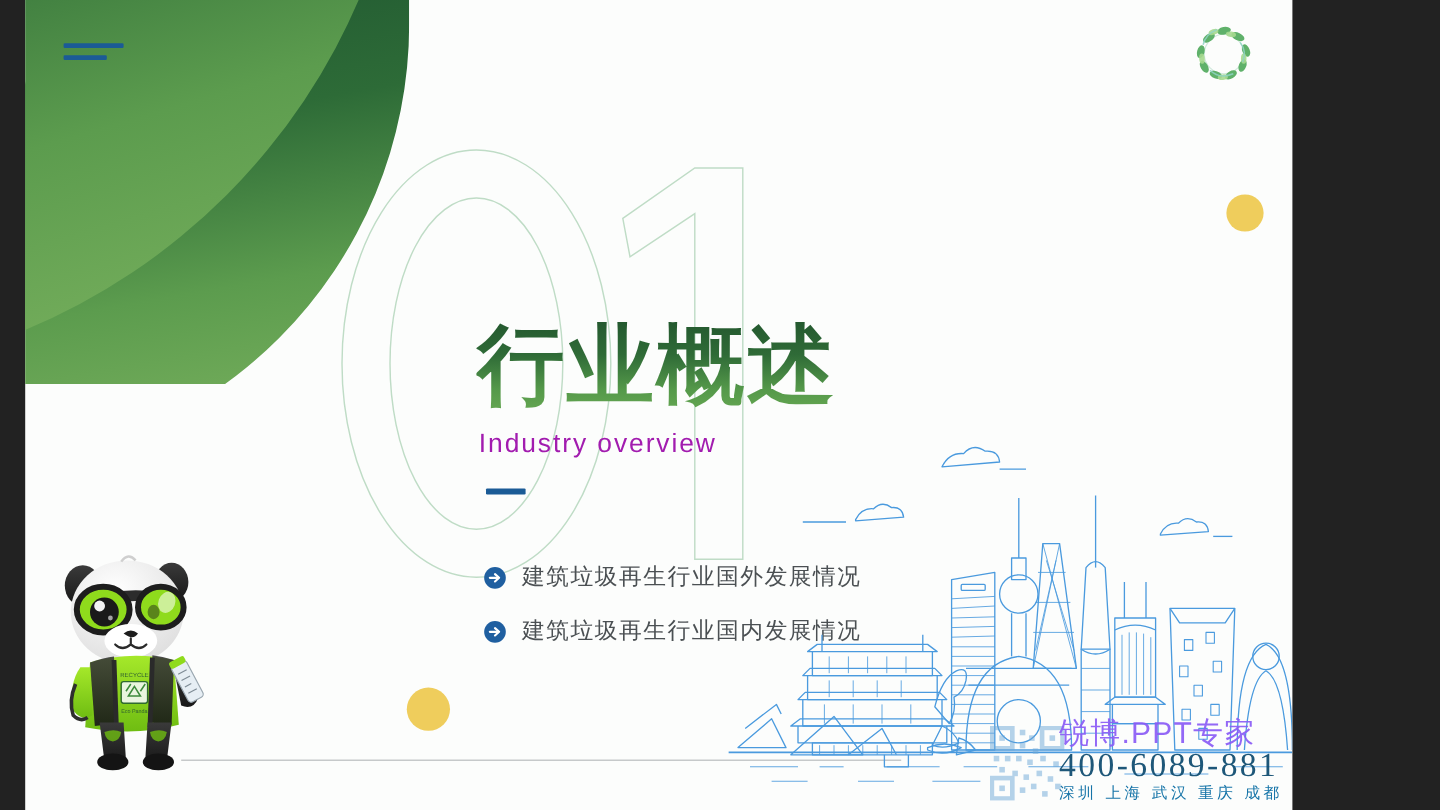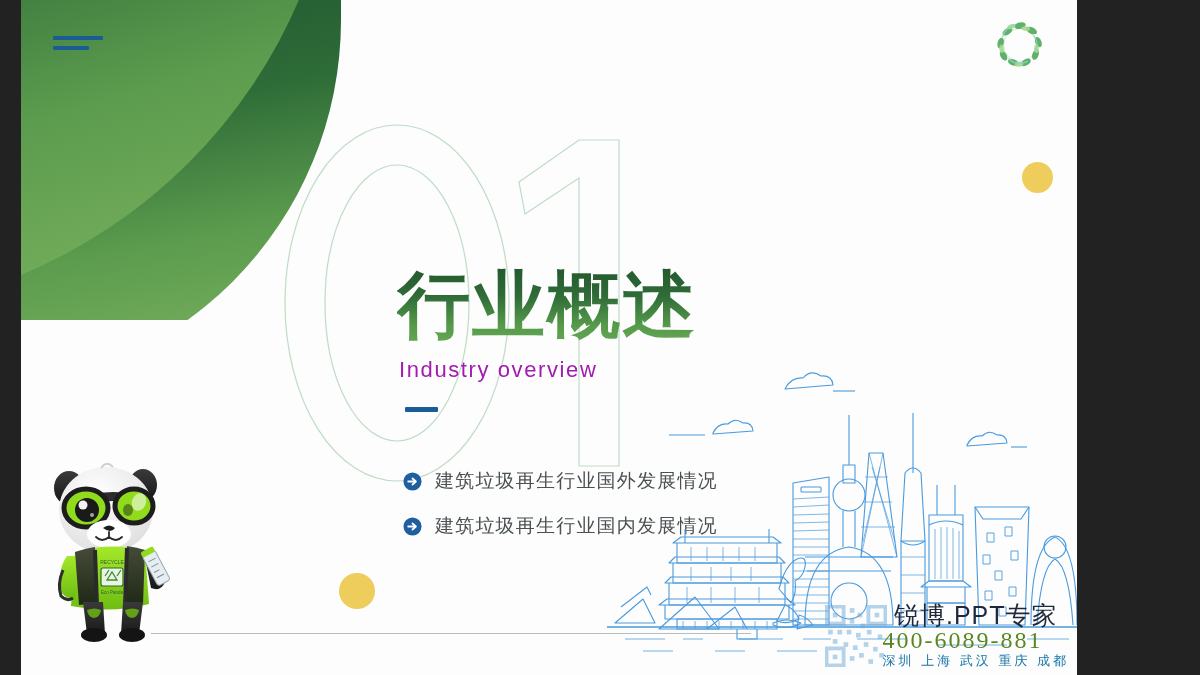--- a/index.html
+++ b/index.html
@@ -80,22 +80,22 @@
   .panda{position:absolute;left:18px;top:452px;width:160px;height:190px;}
   .panda svg{width:100%;height:100%;display:block;}
 
   
   .watermark{
     position:absolute;right:8px;bottom:6px;
     text-align:left;color:#9cc6e8;
     font-family:"Liberation Serif","DejaVu Serif",serif;
     opacity:.92;pointer-events:none;
   }
-  .wm-brand{font-size:25px;letter-spacing:1px;line-height:1.05;color:#0f172a;font-family:"Liberation Sans",sans-serif;text-align:center;}
-  .wm-phone{font-size:24px;letter-spacing:2px;line-height:1.05;color:#4d7c0f;}
+  .wm-brand{font-size:25px;letter-spacing:1px;line-height:1.05;color:#8b5cf6;font-family:"Liberation Sans",sans-serif;}
+  .wm-phone{font-size:28px;letter-spacing:2px;line-height:1.05;color:#0c4a6e;}
   .wm-cities{font-size:13px;letter-spacing:3px;line-height:1.2;color:#0369a1;font-family:"Liberation Sans",sans-serif;}
   .wm-qr{position:absolute;right:190px;bottom:8px;width:62px;height:62px;opacity:.5;}
   .wm-qr svg{width:100%;height:100%;display:block;}
 </style>
 </head>
 <body>
 
 <div class="slide">
 
   <div class="green-arc">

